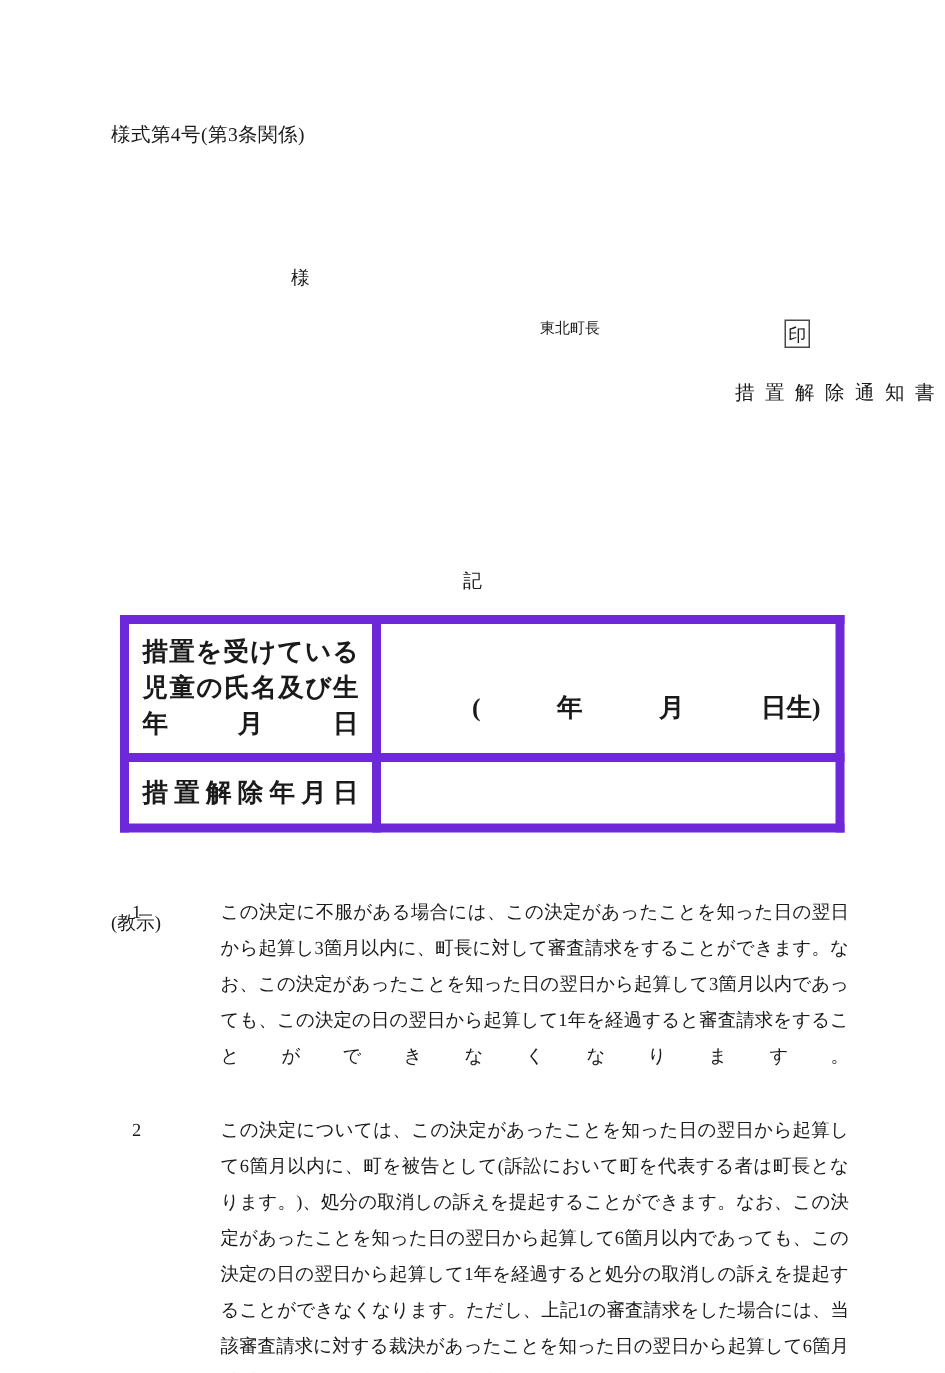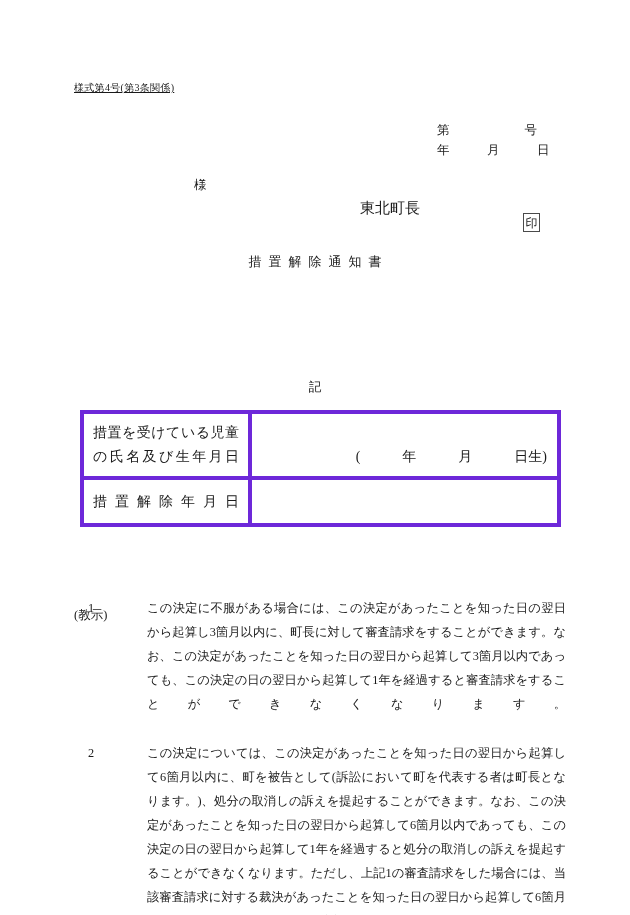--- a/index.html
+++ b/index.html
@@ -20,24 +20,23 @@
     inset: 0;
     width: 630px;
     height: 915px;
   }
 
   
   .form-no {
     position: absolute;
     left: 74px;
     top: 81px;
-    font-size: 10px;
+    font-size: 13px;
     letter-spacing: 0.3px;
     white-space: nowrap;
-    text-decoration: underline;
   }
 
   
   .doc-meta {
     position: absolute;
     left: 437px;
     top: 120px;
     font-size: 12.5px;
     line-height: 20px;
     white-space: pre;
@@ -49,22 +48,22 @@
     left: 194px;
     top: 177px;
     font-size: 12.5px;
     white-space: nowrap;
   }
 
   
   .issuer {
     position: absolute;
     left: 360px;
-    top: 199px;
-    font-size: 15px;
+    top: 212px;
+    font-size: 10px;
     white-space: nowrap;
     font-family: Liberation Serif, serif;
   }
   .seal-box {
     position: absolute;
     left: 523px;
     top: 213px;
     width: 17px;
     height: 19px;
     border: 1px solid #4a4a4a;
@@ -73,21 +72,21 @@
     text-align: center;
     box-sizing: border-box;
   }
 
   
   .doc-title {
     position: absolute;
     left: 0;
     top: 253px;
     width: 630px;
-    text-align: center;
+    text-align: right;
     font-size: 13px;
     letter-spacing: 7px;
     text-indent: 7px;
   }
 
   
   .body-text {
     position: absolute;
     left: 66px;
     top: 311px;
@@ -112,24 +111,25 @@
   
   .form-table {
     position: absolute;
     left: 80px;
     top: 410px;
     width: 477px;
     border-collapse: collapse;
     table-layout: fixed;
   }
   .form-table td {
-    border: 4px solid #6d28d9;
-    font-size: 14px;
+    border: 6px solid #6d28d9;
+    font-size: 17px;
     vertical-align: middle;
     padding: 0;
+    font-weight: bold;
   }
   .label-cell {
     width: 168px;
     padding: 7px 9px 7px 9px !important;
     box-sizing: border-box;
   }
   .label-inner {
     display: block;
     text-align: justify;
     text-justify: inter-character;
@@ -197,22 +197,20 @@
     width: 100%;
   }
 </style>
 </head>
 <body>
 
 <div class="page">
 
   <div class="form-no">様式第4号(第3条関係)</div>
 
-  <div class="doc-meta"><span>第　　　　　　号</span>
-<span>年　　　月　　　日</span></div>
 
   <div class="addressee">様</div>
 
   <div class="issuer">東北町長</div>
   <div class="seal-box">印</div>
 
   <div class="doc-title">措置解除通知書</div>
 
 
   <div class="kilabel">記</div>

